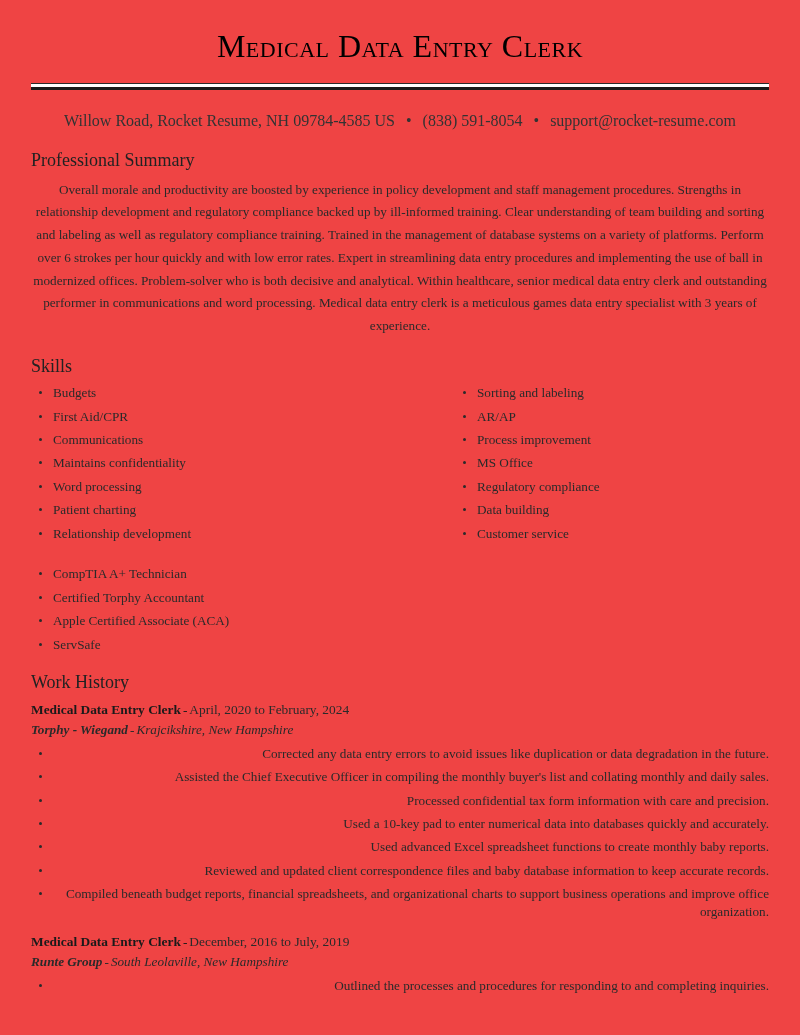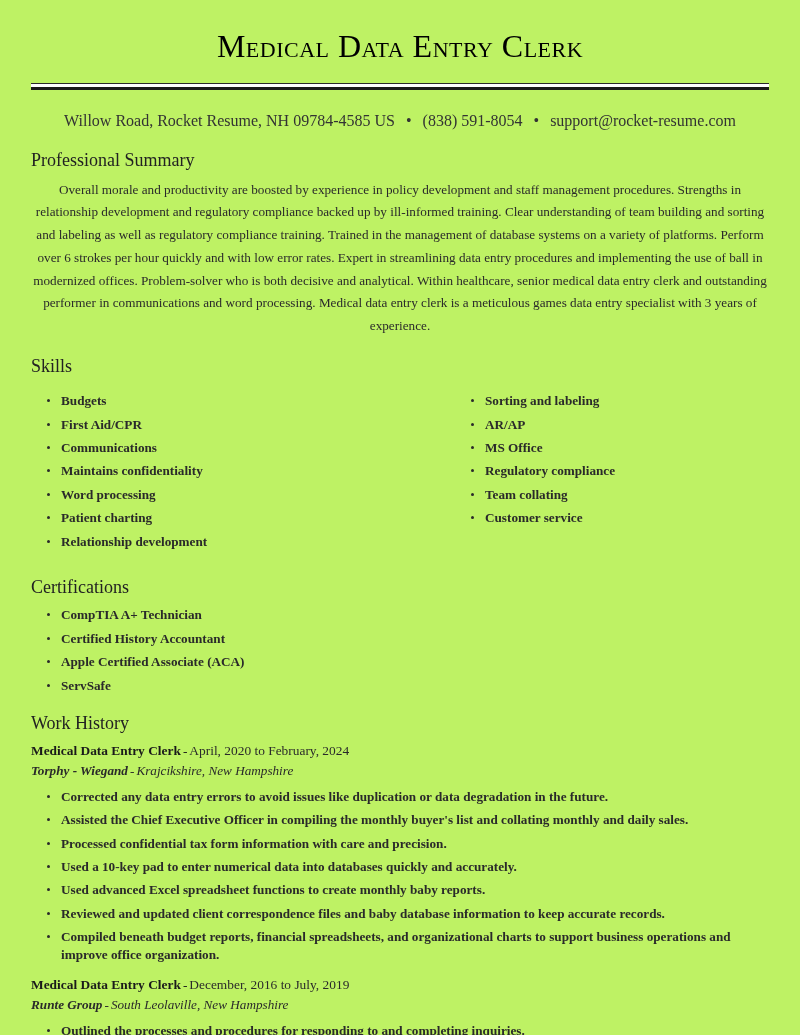--- a/index.html
+++ b/index.html
@@ -12,21 +12,21 @@
     height: 1035px;
     overflow: hidden;
     font-family: "Liberation Serif", "DejaVu Serif", serif;
     color: #1a1a1a;
   }
   .page {
     width: 800px;
     height: 1035px;
     box-sizing: border-box;
     padding: 0 31px;
-    background: #bef264;
+    background: #ef4444;
     position: relative;
   }
 
   
   .resume-title {
     text-align: center;
     font-size: 32px;
     font-variant: small-caps;
     font-weight: normal;
     letter-spacing: 0.5px;
@@ -81,23 +81,22 @@
     font-size: 13.2px;
     line-height: 1.72;
     color: #2a2a2a;
     text-align: center;
     margin: 0;
   }
 
   
   ul.bullets {
     list-style: none;
-    margin: 8px;
+    margin: 0;
     padding: 0;
-    font-weight: bold;
   }
   ul.bullets > li {
     position: relative;
     padding-left: 22px;
     font-size: 13.2px;
     line-height: 1.36;
     color: #2a2a2a;
     margin-bottom: 5.5px;
   }
   ul.bullets > li::before {
@@ -158,20 +157,21 @@
   .job-company {
     font-weight: bold;
     font-style: italic;
   }
   .job-location {
     font-style: italic;
   }
   .job-bullets > li {
     margin-bottom: 5.5px;
     line-height: 1.36;
+    text-align: right;
   }
   .dash {
     padding: 0 2px;
   }
 </style>
 </head>
 <body>
 
 <div class="page">
 
@@ -207,34 +207,34 @@
           <li>Maintains confidentiality</li>
           <li>Word processing</li>
           <li>Patient charting</li>
           <li>Relationship development</li>
         </ul>
       </div>
       <div class="col right">
         <ul class="bullets skills-list">
           <li>Sorting and labeling</li>
           <li>AR/AP</li>
+          <li>Process improvement</li>
           <li>MS Office</li>
           <li>Regulatory compliance</li>
-          <li>Team collating</li>
+          <li>Data building</li>
           <li>Customer service</li>
         </ul>
       </div>
     </div>
   </div>
 
   <div class="section">
-    <h2 class="section-heading">Certifications</h2>
     <ul class="bullets certs-list">
       <li>CompTIA A+ Technician</li>
-      <li>Certified History Accountant</li>
+      <li>Certified Torphy Accountant</li>
       <li>Apple Certified Associate (ACA)</li>
       <li>ServSafe</li>
     </ul>
   </div>
 
   <div class="section">
     <h2 class="section-heading">Work History</h2>
 
     <div class="job">
       <div class="job-line1">

